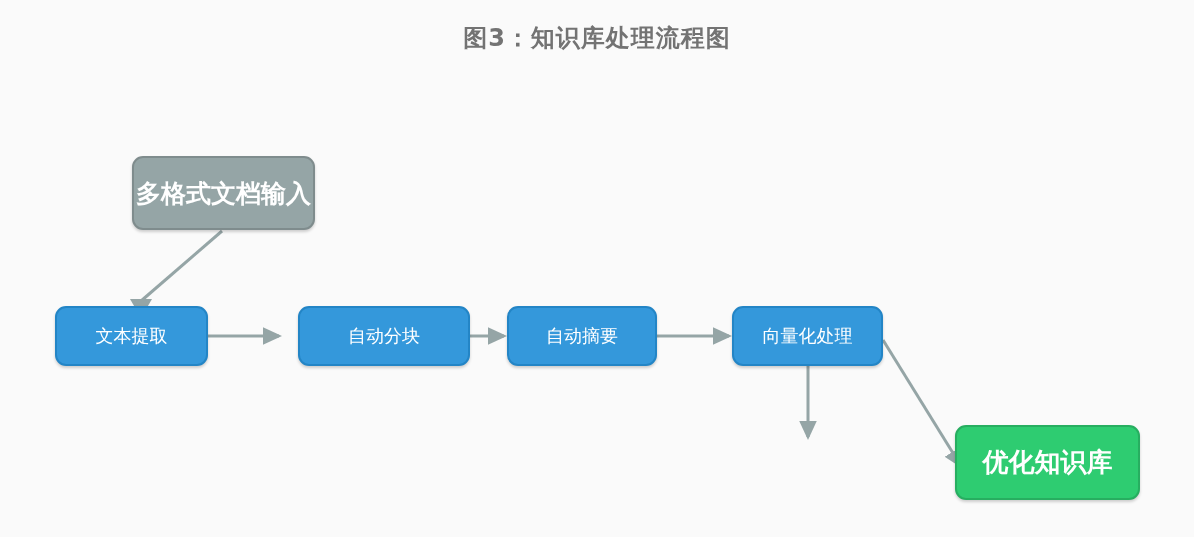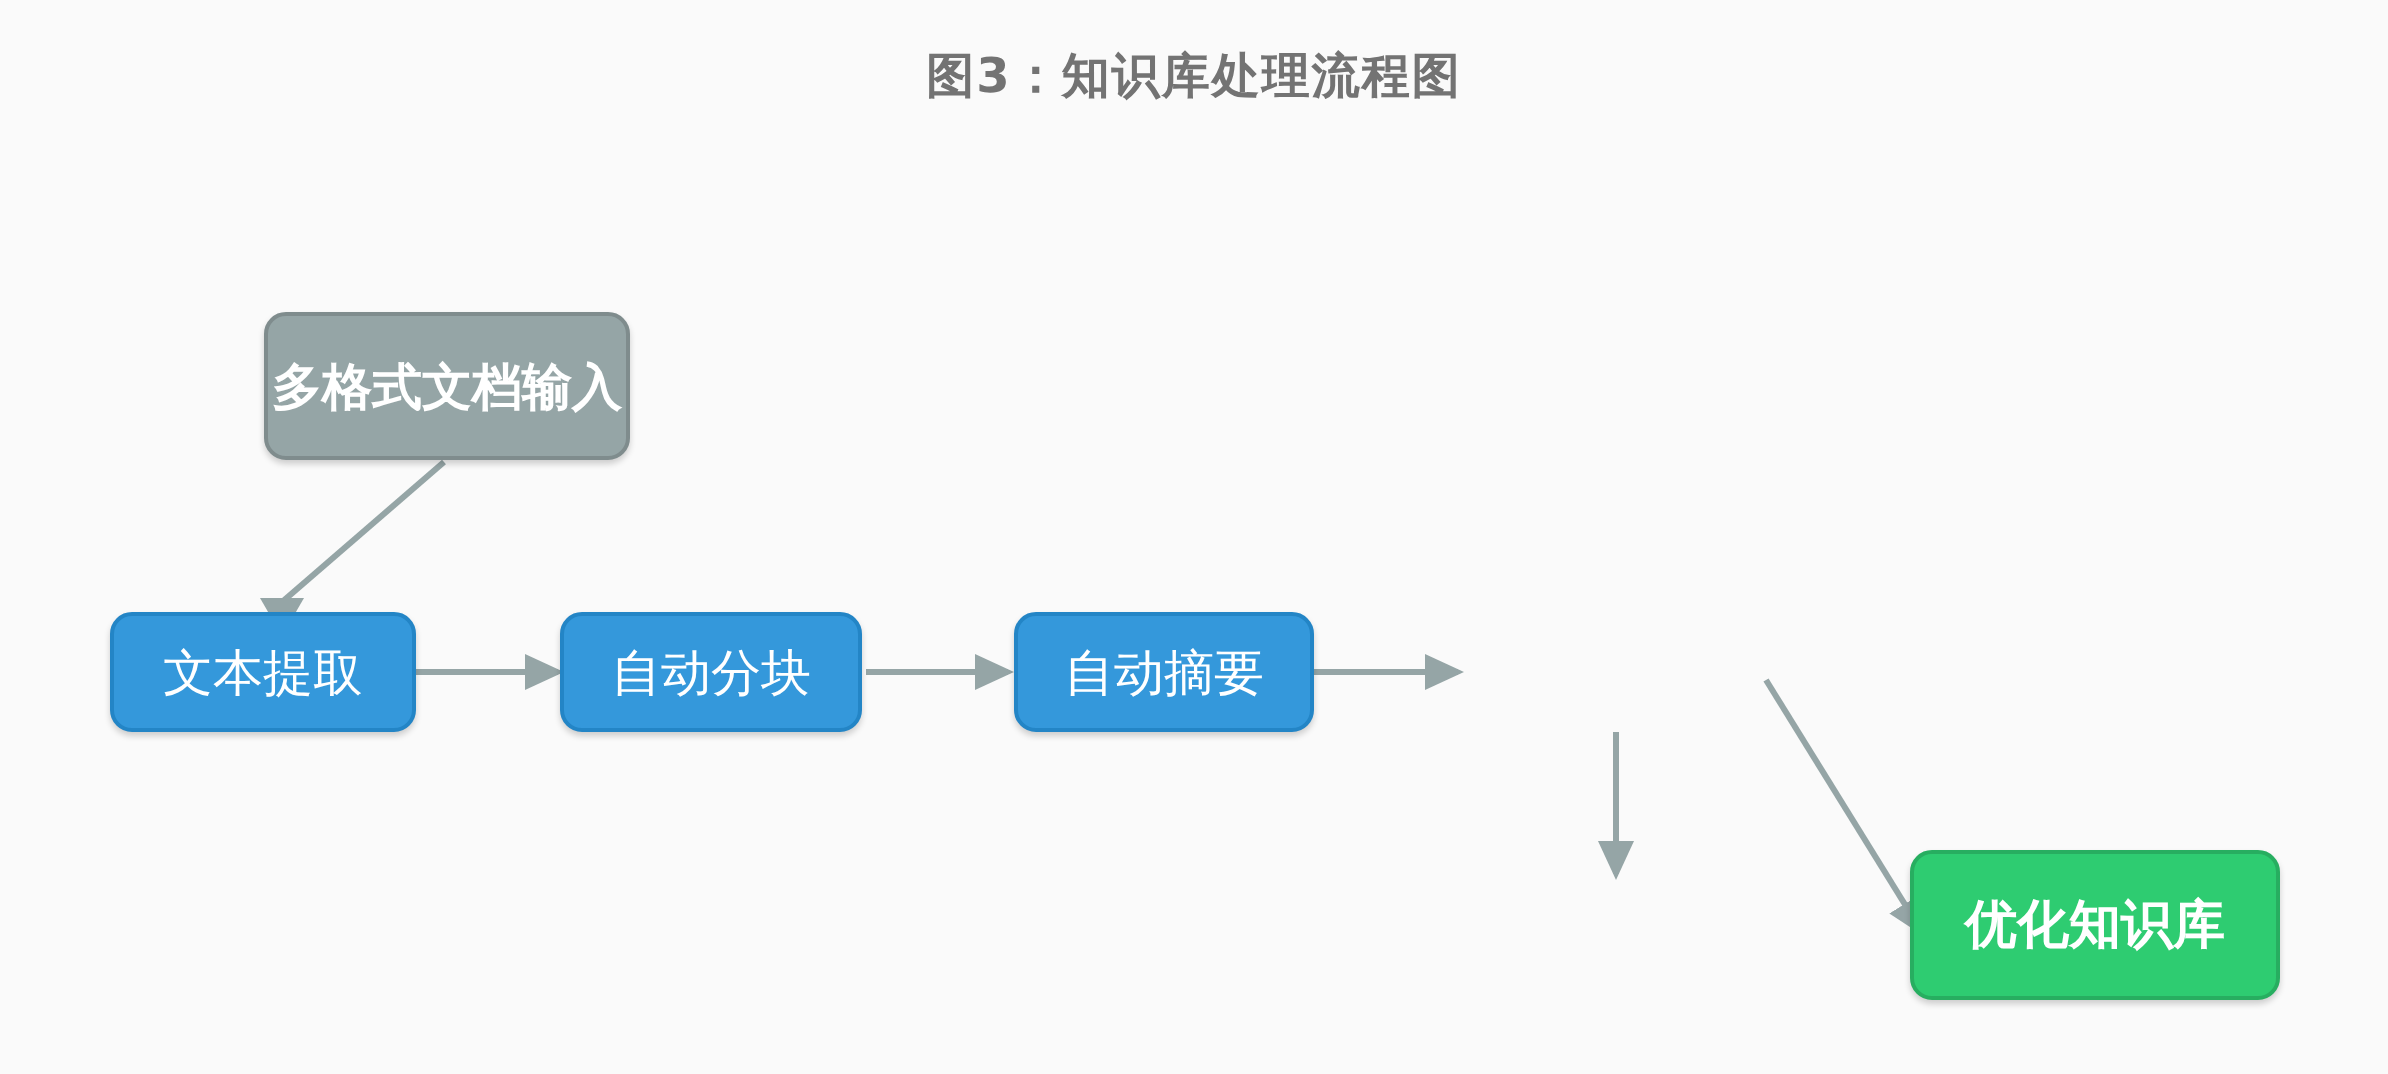--- a/index.html
+++ b/index.html
@@ -42,33 +42,33 @@
   }
   .node-gray {
     background: #95a5a6;
     border: 2px solid #7f8c8d;
     font-size: 25px;
     font-weight: bold;
   }
   .node-blue {
     background: #3498db;
     border: 2px solid #2385c6;
-    font-size: 25px;
+    font-size: 18px;
     font-weight: normal;
   }
   .node-green {
     background: #2ecc71;
     border: 2px solid #27ae60;
     font-size: 26px;
     font-weight: bold;
   }
   
   .n-input      { left: 132px; top: 156px; width: 183px; height: 74px; }
   .n-extract    { left:  55px; top: 306px; width: 153px; height: 60px; }
-  .n-chunk      { left: 280px; top: 306px; width: 151px; height: 60px; }
+  .n-chunk      { left: 298px; top: 306px; width: 172px; height: 60px; }
   .n-summary    { left: 507px; top: 306px; width: 150px; height: 60px; }
   .n-vectorize  { left: 732px; top: 306px; width: 151px; height: 60px; }
   .n-kb         { left: 955px; top: 425px; width: 185px; height: 75px; text-align: right; }
 </style>
 </head>
 <body>
 
 <div class="canvas">
 
   <div class="diagram-title">图3：知识库处理流程图</div>
@@ -91,16 +91,17 @@
   </svg>
 
   <div class="node node-gray n-input">多格式文档输入</div>
 
   <div class="node node-blue n-extract">文本提取</div>
 
   <div class="node node-blue n-chunk">自动分块</div>
 
   <div class="node node-blue n-summary">自动摘要</div>
 
+  <div class="node node-blue n-vectorize">向量化处理</div>
 
   <div class="node node-green n-kb">优化知识库</div>
 
 </div>
 
 </body></html>

